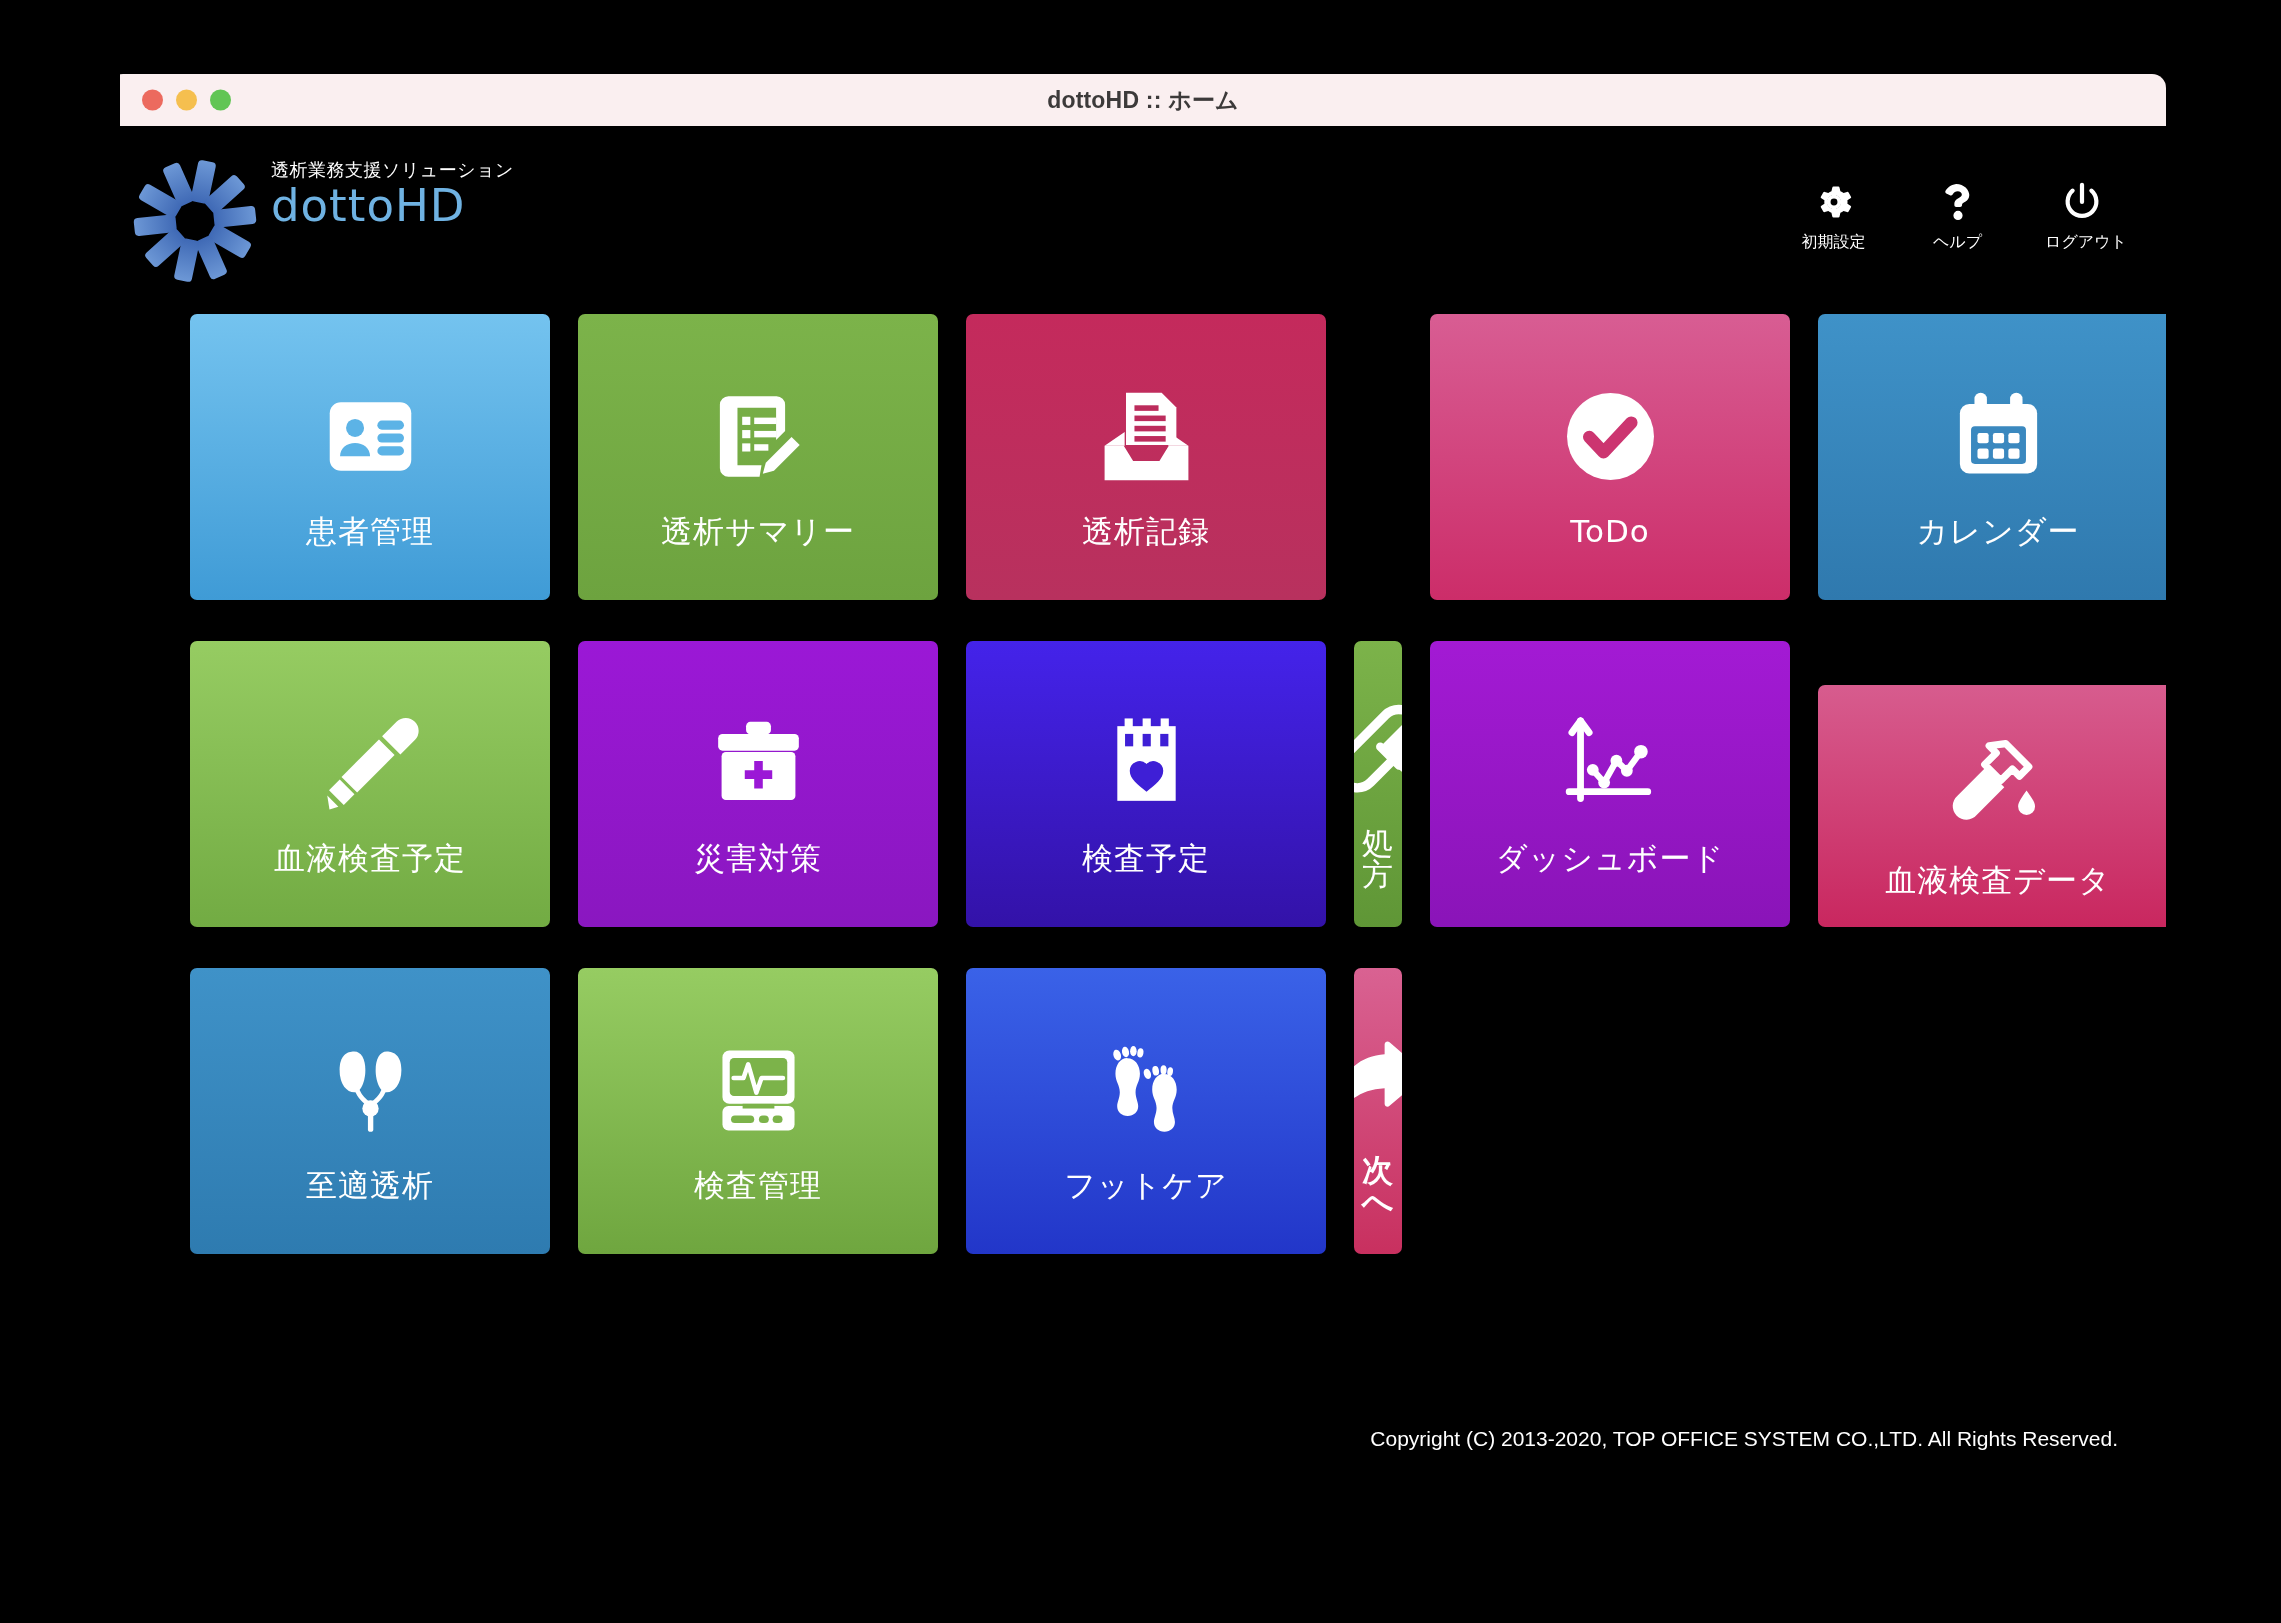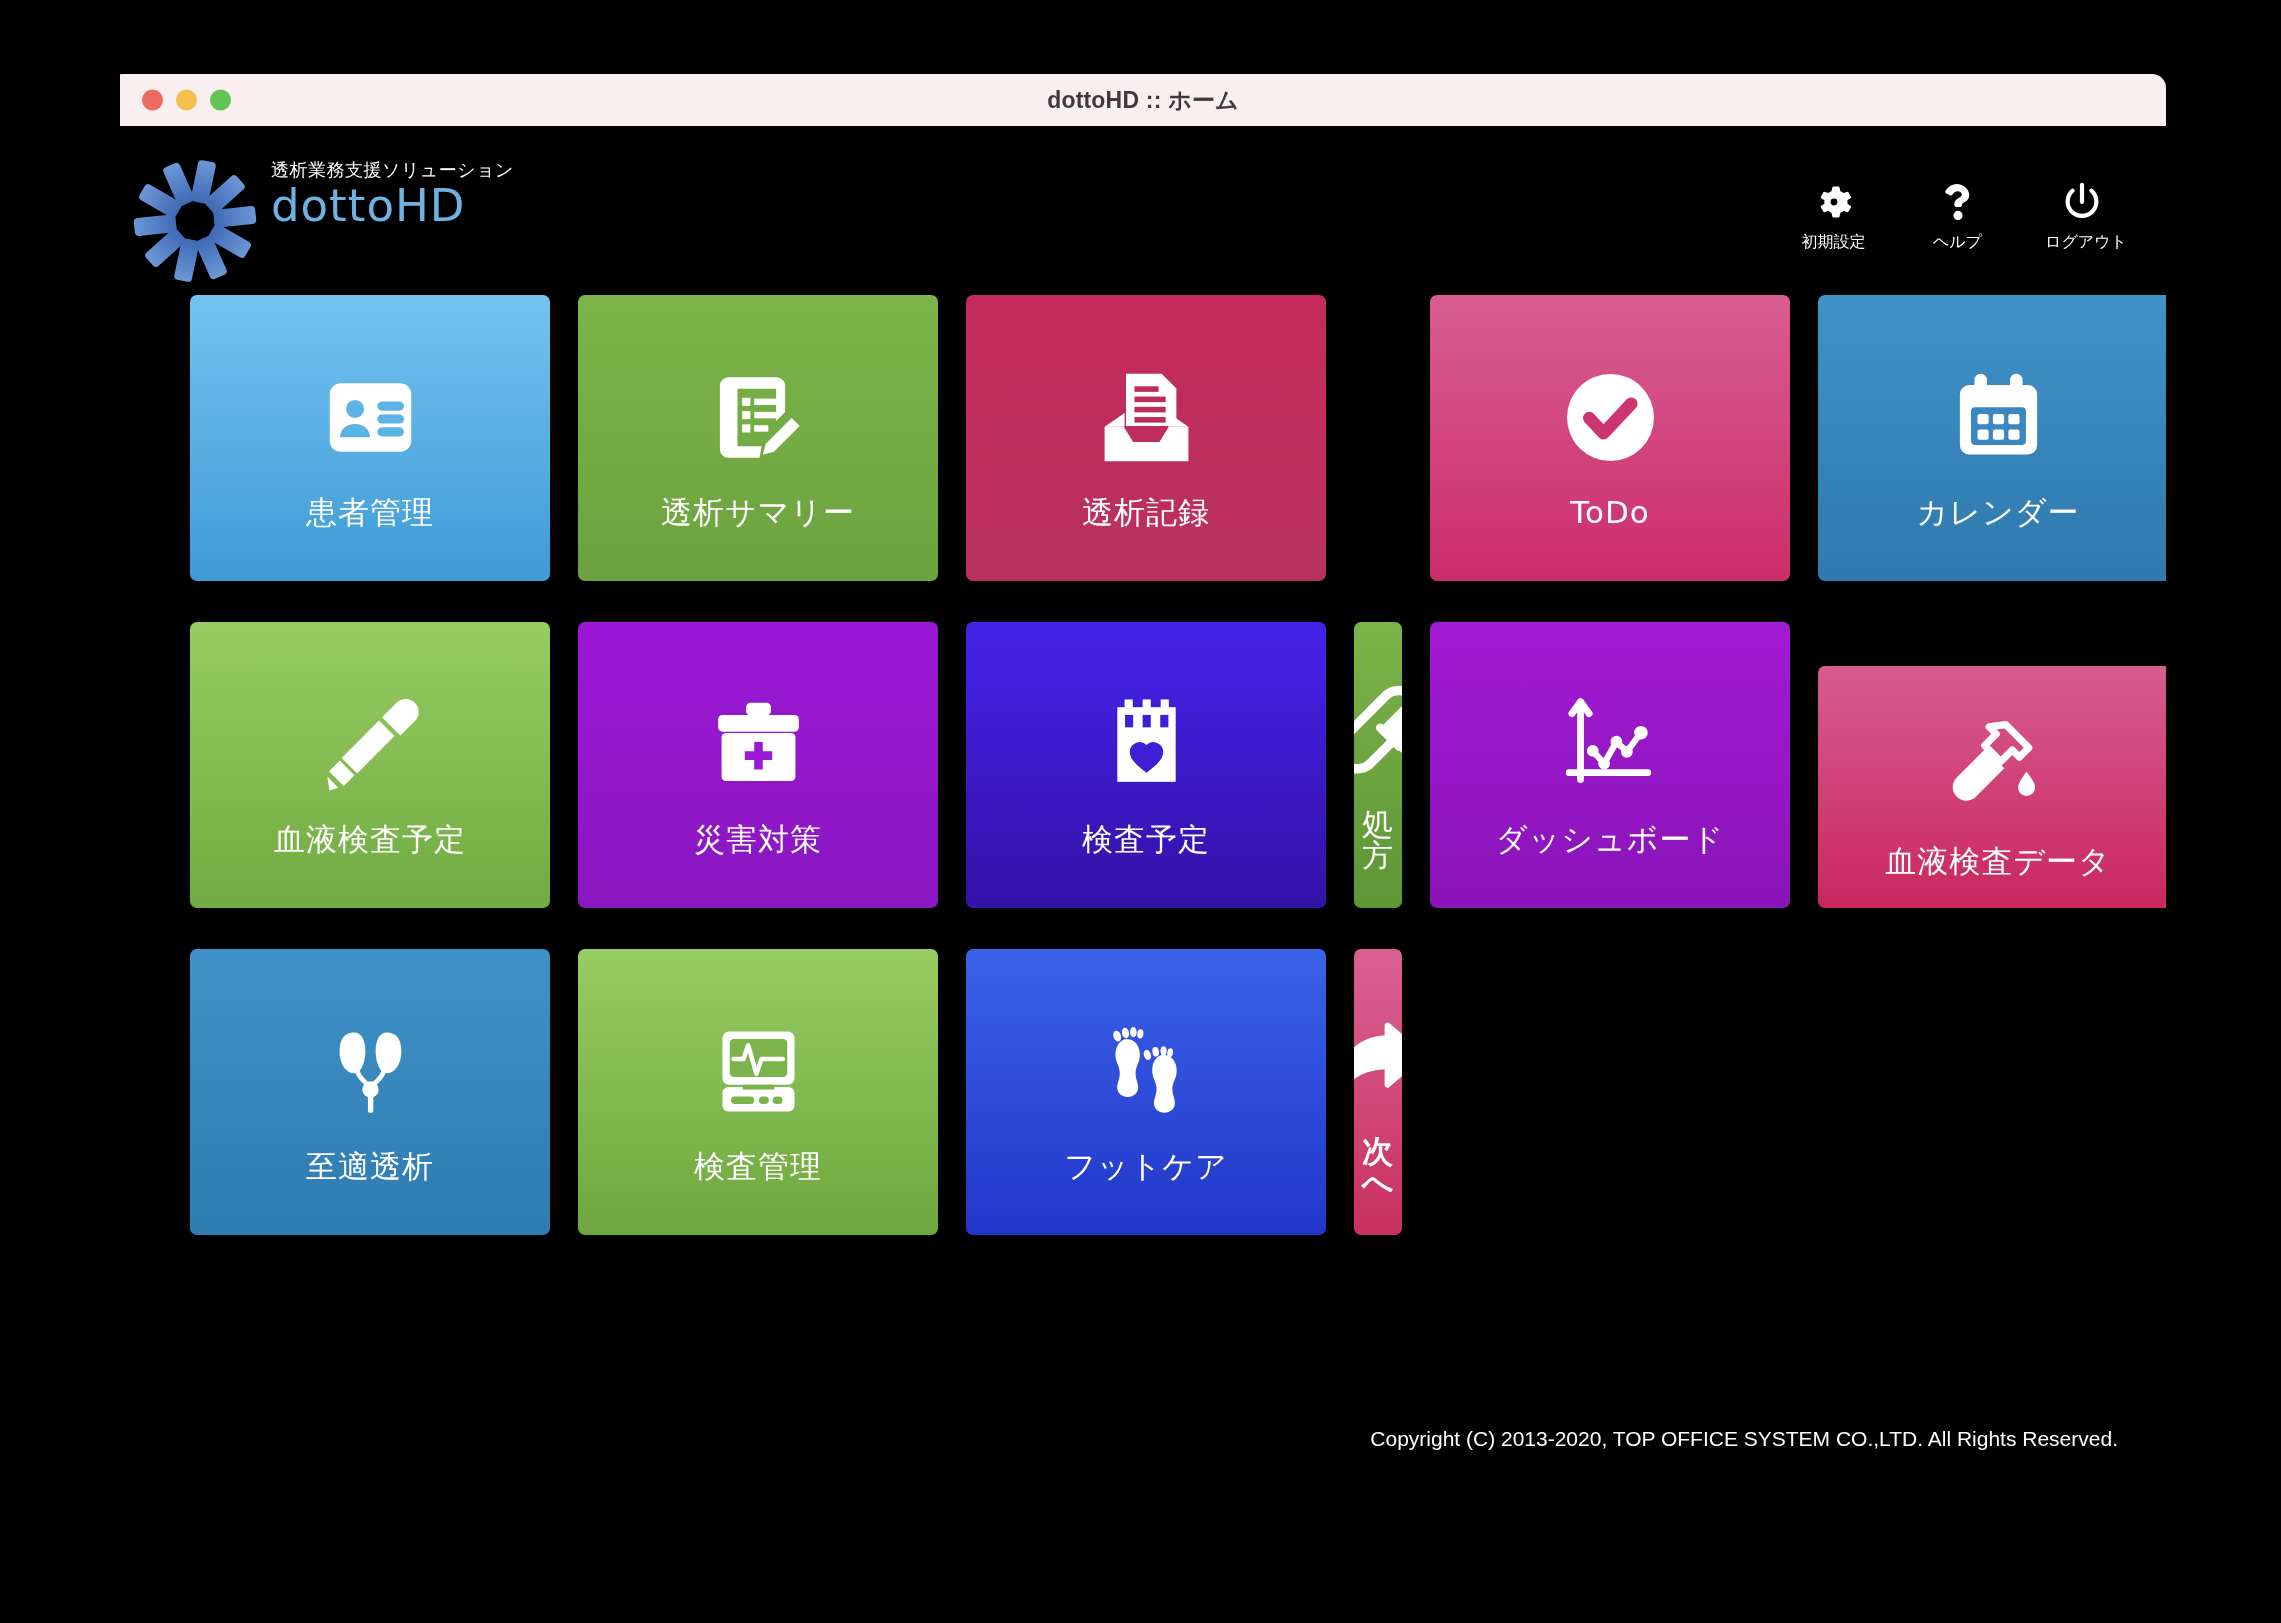--- a/index.html
+++ b/index.html
@@ -117,21 +117,21 @@
   .hdr-btn .lbl {
     margin-top: 5px;
     font-size: 16px;
     font-family: "DejaVu Sans", sans-serif;
     white-space: nowrap;
   }
 
   
   .grid {
     position: absolute;
-    left: 81px; top: 169px;
+    left: 81px; top: 188px;
     display: grid;
     grid-template-columns: repeat(3, 360px) 48px repeat(2, 360px);
     grid-auto-rows: 286px;
     column-gap: 28px;
     row-gap: 41px;
   }
   .spacer { grid-column: 4; }
 
   .tile {
     border-radius: 7px;

